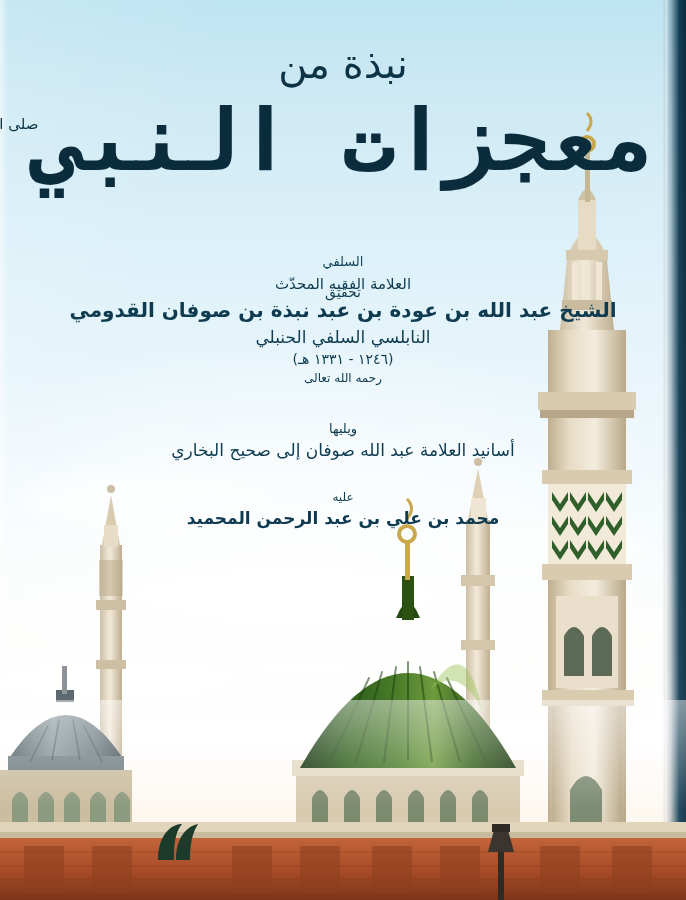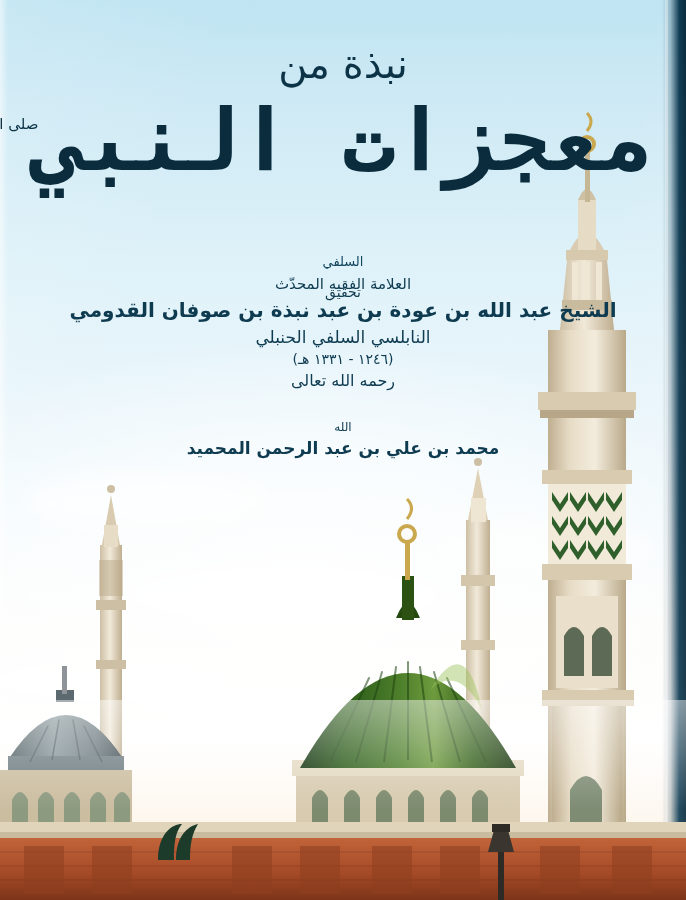--- a/index.html
+++ b/index.html
@@ -144,21 +144,21 @@
   }
   .lbl-taleef {
     font-size: 13px;
     color: #12455c;
     margin-bottom: 6px;
   }
   .author-line1 { font-size: 15px; margin: 3px 0; }
   .author-line2 { font-size: 20px; margin: 5px 0; font-weight: bold; }
   .author-line3 { font-size: 17px; margin: 3px 0; }
   .author-dates { font-size: 14px; margin: 4px 0; }
-  .author-rahima { font-size: 16px; margin: 3px 0; }
+  .author-rahima { font-size: 12px; margin: 3px 0; }
 
   .second-block {
     margin-top: 36px;
     direction: rtl;
     color: #0e3b50;
   }
   .lbl-wayaliha { font-size: 13px; margin-bottom: 4px; }
   .asaneed-line { font-size: 17px; margin: 4px 0; }
 
   .third-block {
@@ -418,23 +418,27 @@
 
     <div class="author-block">
       <div class="lbl-taleef">السلفي</div>
       <div class="author-line1">العلامة الفقيه المحدّث</div>
       <div class="author-line2">الشيخ عبد الله بن عودة بن عبد نبذة بن صوفان القدومي</div>
       <div class="author-line3">النابلسي السلفي الحنبلي</div>
       <div class="author-dates">(١٢٤٦ - ١٣٣١ هـ)</div>
       <div class="author-rahima">رحمه الله تعالى</div>
     </div>
 
+    <div class="second-block">
+      <div class="lbl-wayaliha">ويليها</div>
+      <div class="asaneed-line">أسانيد العلامة عبد الله صوفان إلى صحيح البخاري</div>
+    </div>
 
     <div class="third-block">
-      <div class="lbl-tahqiq">الله</div>
+      <div class="lbl-tahqiq">عليه</div>
       <div class="muhaqqiq-line">محمد بن علي بن عبد الرحمن المحميد</div>
     </div>
   </div>
 
   <div class="edge-left"></div>
   <div class="spine"></div>
   <div class="spine-hi"></div>
   <div class="sheen"></div>
 
 </div>

